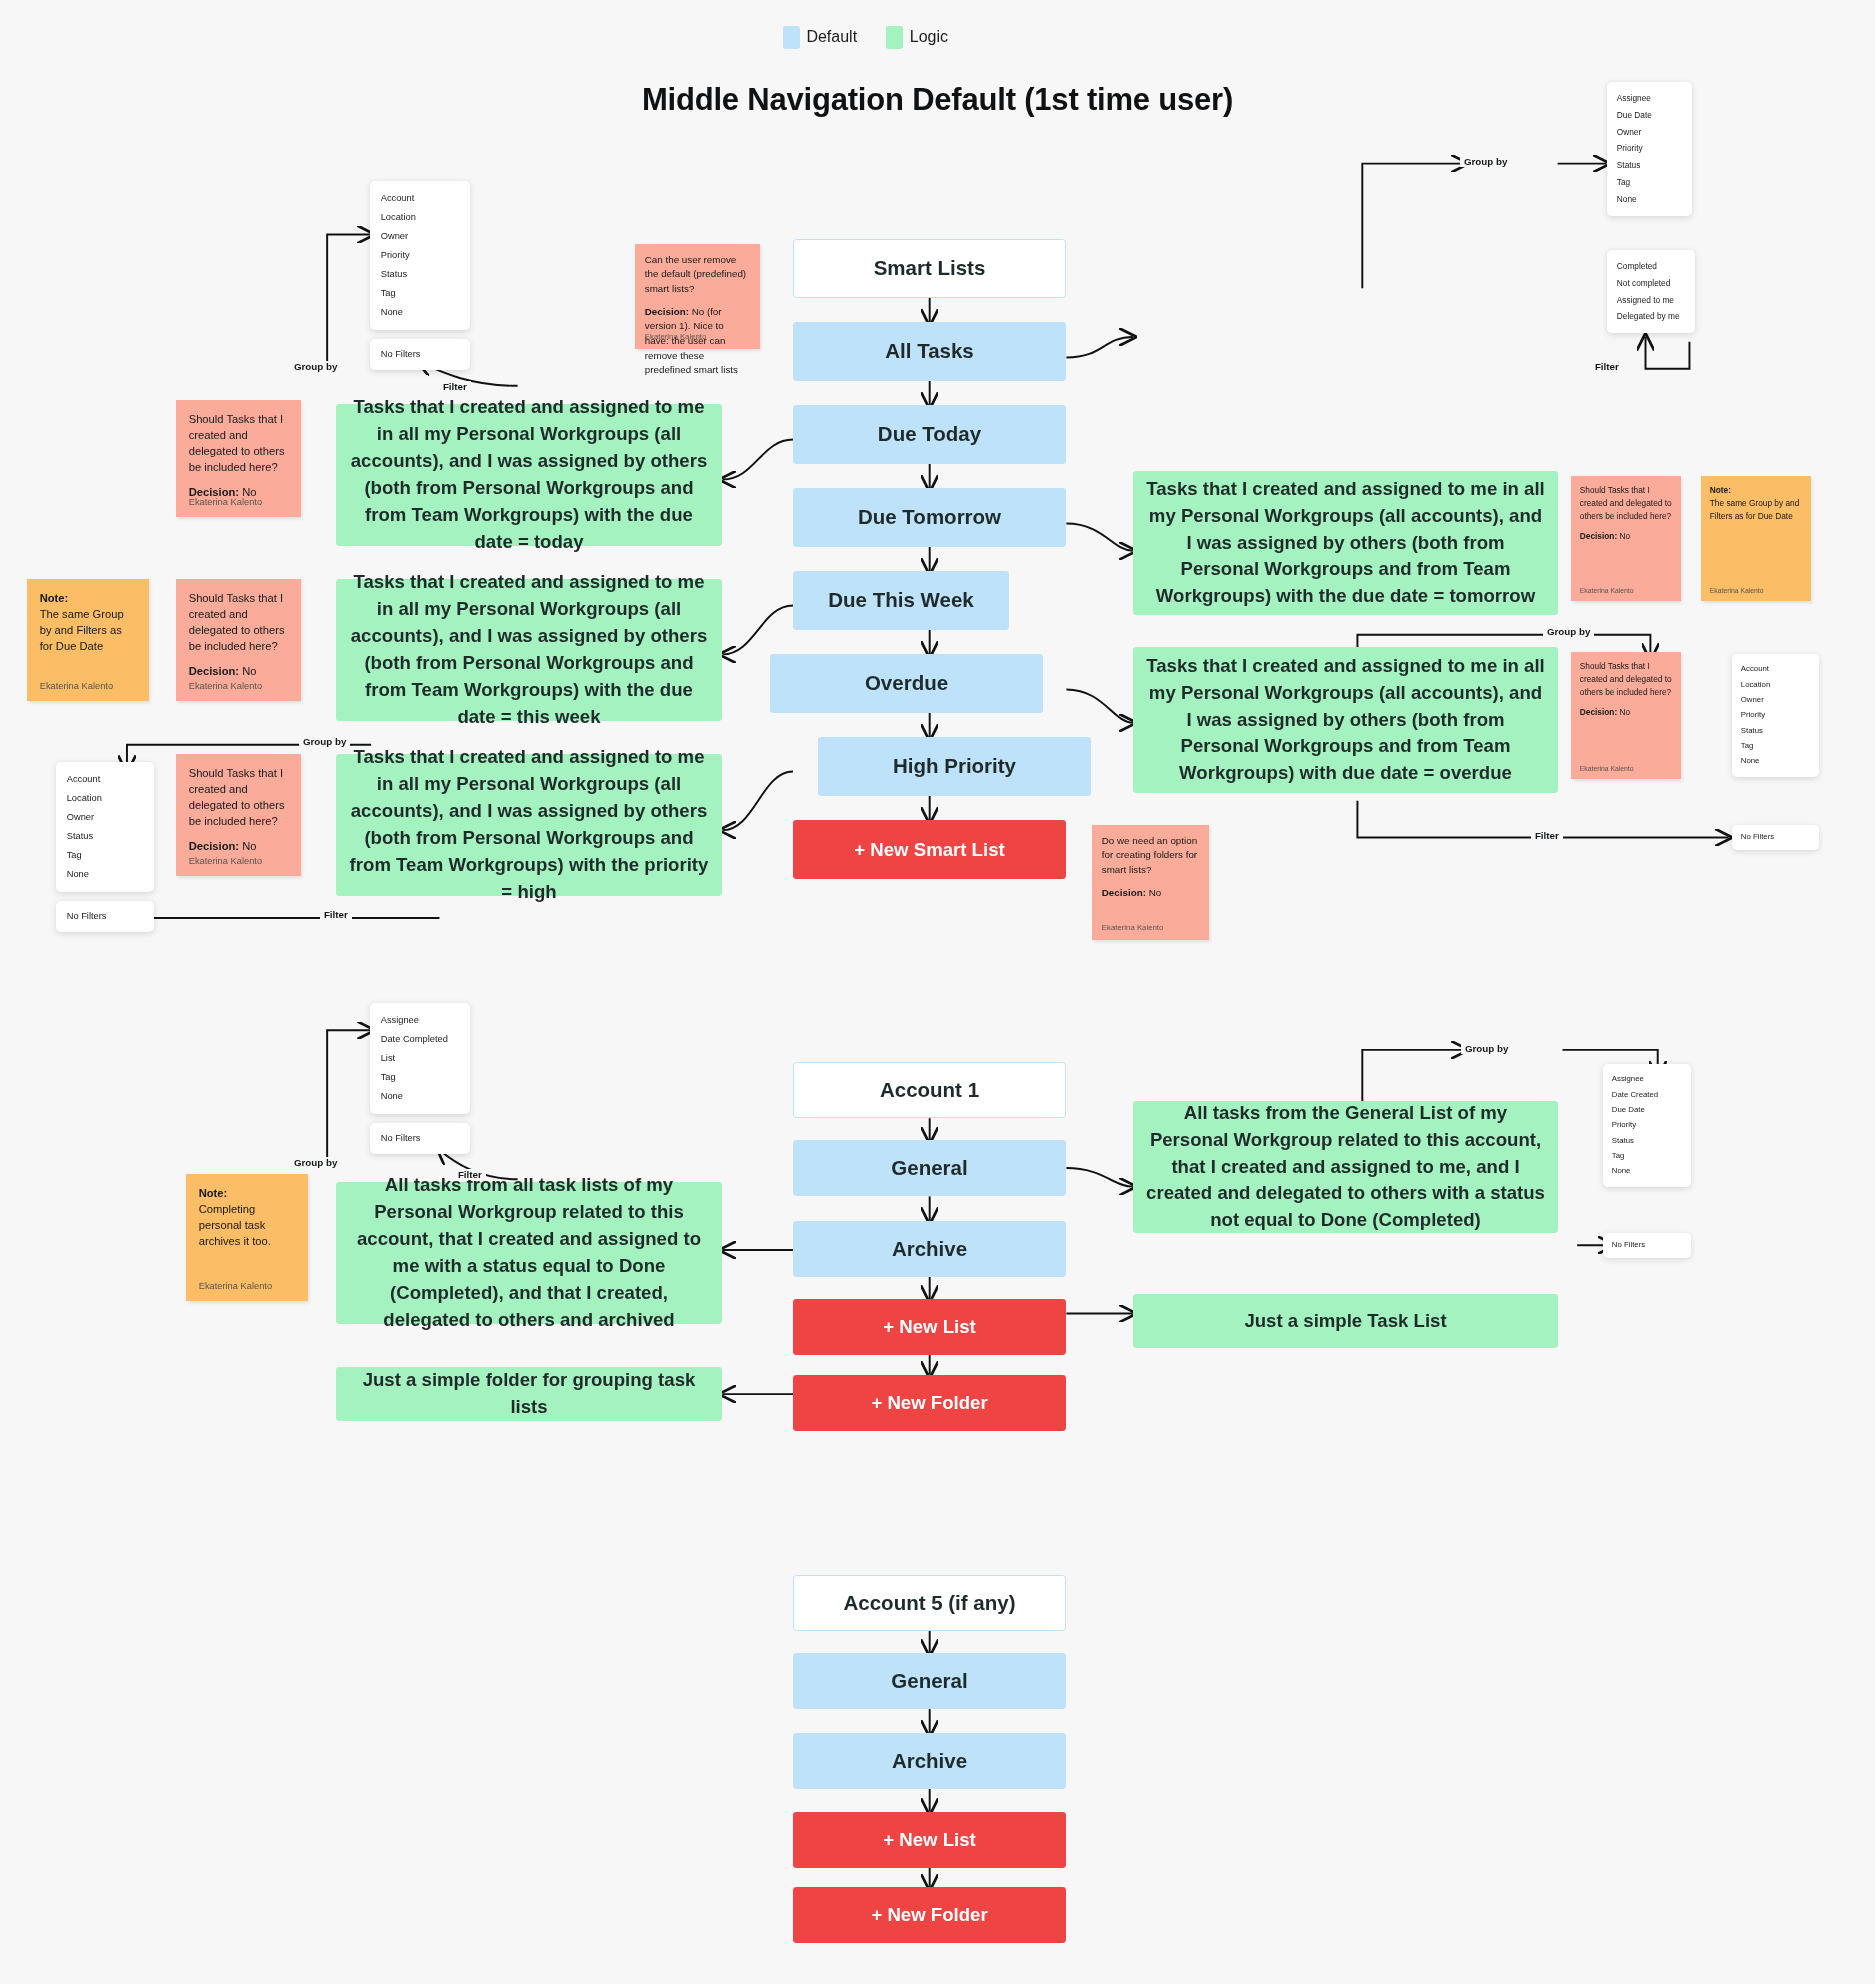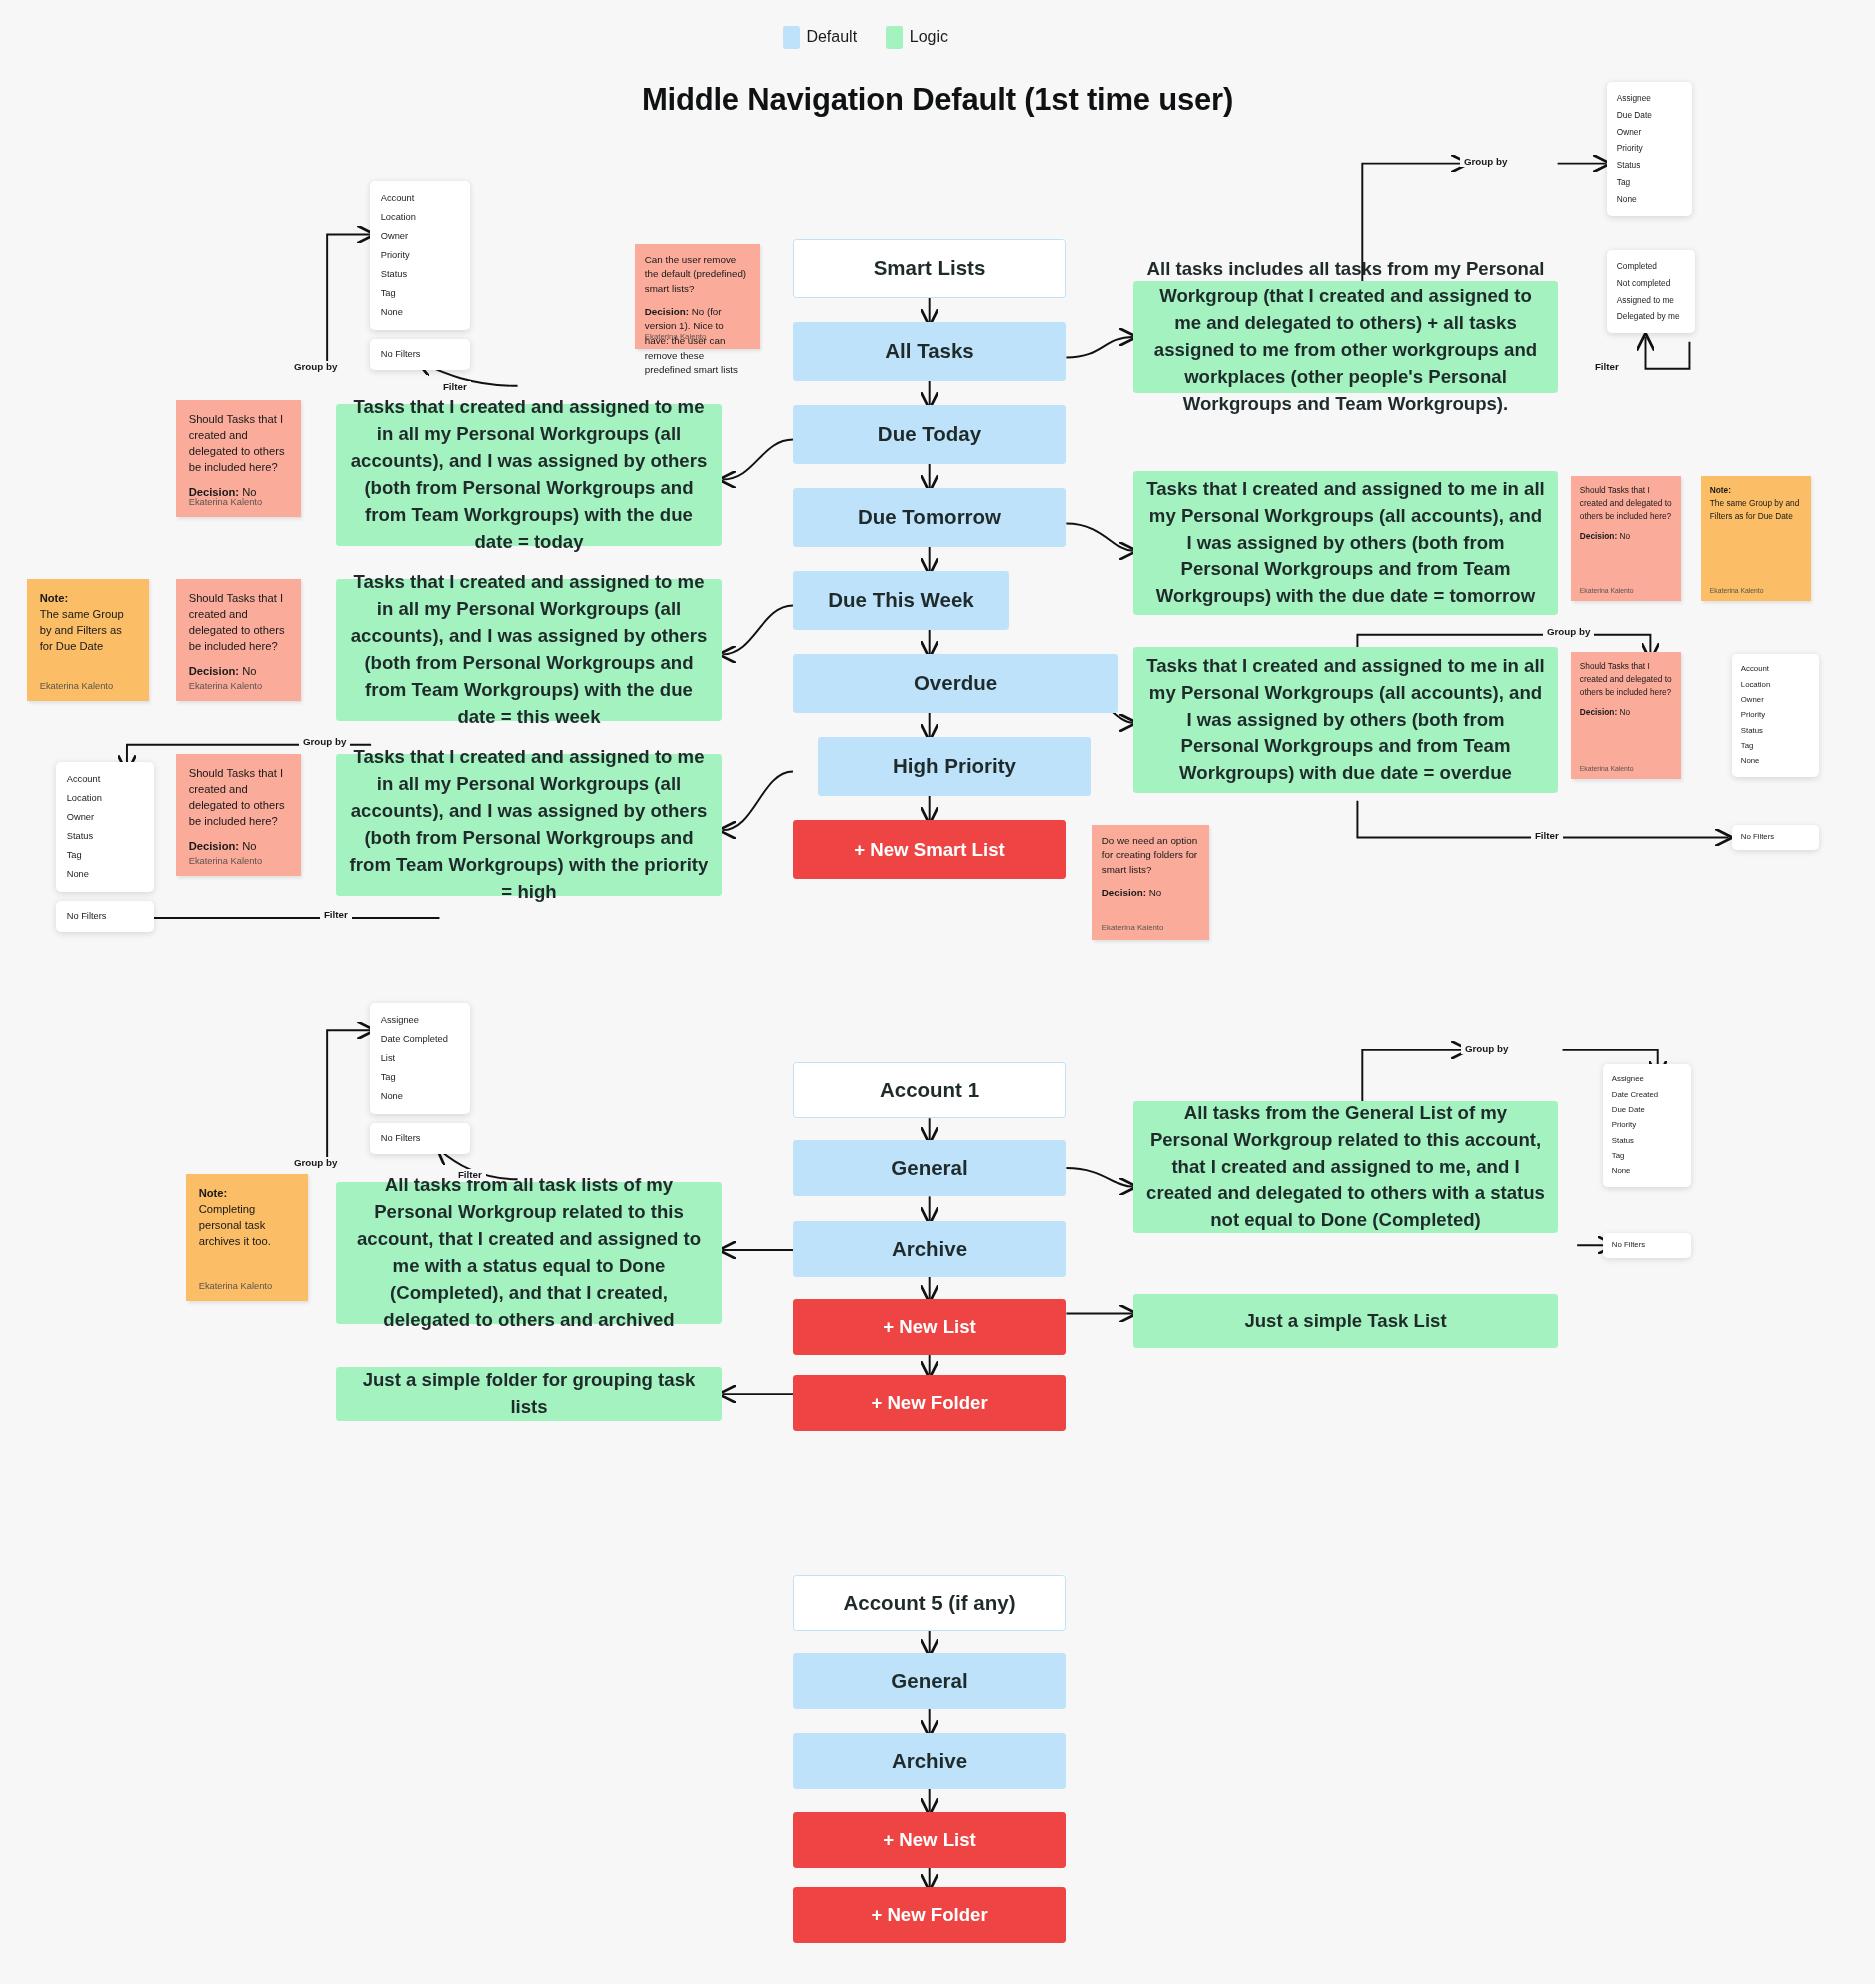--- a/index.html
+++ b/index.html
@@ -224,25 +224,24 @@
     </div>
   </div>
 
   <div class="page-title">Middle Navigation Default (1st time user)</div>
 
   <div class="node head" style="left:793px;top:239px;width:273px;height:59px">Smart Lists</div>
   <div class="node default" style="left:793px;top:322px;width:273px;height:59px">All Tasks</div>
   <div class="node default" style="left:793px;top:405px;width:273px;height:59px">Due Today</div>
   <div class="node default" style="left:793px;top:488px;width:273px;height:59px">Due Tomorrow</div>
   <div class="node default" style="left:793px;top:571px;width:216px;height:59px">Due This Week</div>
-  <div class="node default" style="left:793px;top:654px;width:325px;height:59px">Overdue</div>
+  <div class="node default" style="left:770px;top:654px;width:273px;height:59px">Overdue</div>
   <div class="node default" style="left:818px;top:737px;width:273px;height:59px">High Priority</div>
   <div class="node action" style="left:793px;top:820px;width:273px;height:59px">+ New Smart List</div>
 
-  <div class="node logic" style="left:1133px;top:281px;width:425px;height:112px">All tasks includes all tasks from my Personal Workgroup (that I created and assigned to me and delegated to others) + all tasks assigned to me from other workgroups and workplaces (other people's Personal Workgroups and Team Workgroups).</div>
   <div class="node logic" style="left:1133px;top:471px;width:425px;height:144px">Tasks that I created and assigned to me in all my Personal Workgroups (all accounts), and I was assigned by others (both from Personal Workgroups and from Team Workgroups) with the due date = tomorrow</div>
   <div class="node logic" style="left:1133px;top:647px;width:425px;height:146px">Tasks that I created and assigned to me in all my Personal Workgroups (all accounts), and I was assigned by others (both from Personal Workgroups and from Team Workgroups) with due date = overdue</div>
 
   <div class="node logic" style="left:336px;top:404px;width:386px;height:142px">Tasks that I created and assigned to me in all my Personal Workgroups (all accounts), and I was assigned by others (both from Personal Workgroups and from Team Workgroups) with the due date = today</div>
   <div class="node logic" style="left:336px;top:579px;width:386px;height:142px">Tasks that I created and assigned to me in all my Personal Workgroups (all accounts), and I was assigned by others (both from Personal Workgroups and from Team Workgroups) with the due date = this week</div>
   <div class="node logic" style="left:336px;top:754px;width:386px;height:142px">Tasks that I created and assigned to me in all my Personal Workgroups (all accounts), and I was assigned by others (both from Personal Workgroups and from Team Workgroups) with the priority = high</div>
 
   <div class="menu" style="left:1607px;top:82px;width:85px">
     <div class="menu-item sm" style="font-size:8.3px;padding:3.9px 9.8px">Assignee</div>
     <div class="menu-item sm" style="font-size:8.3px;padding:3.9px 9.8px">Due Date</div>

